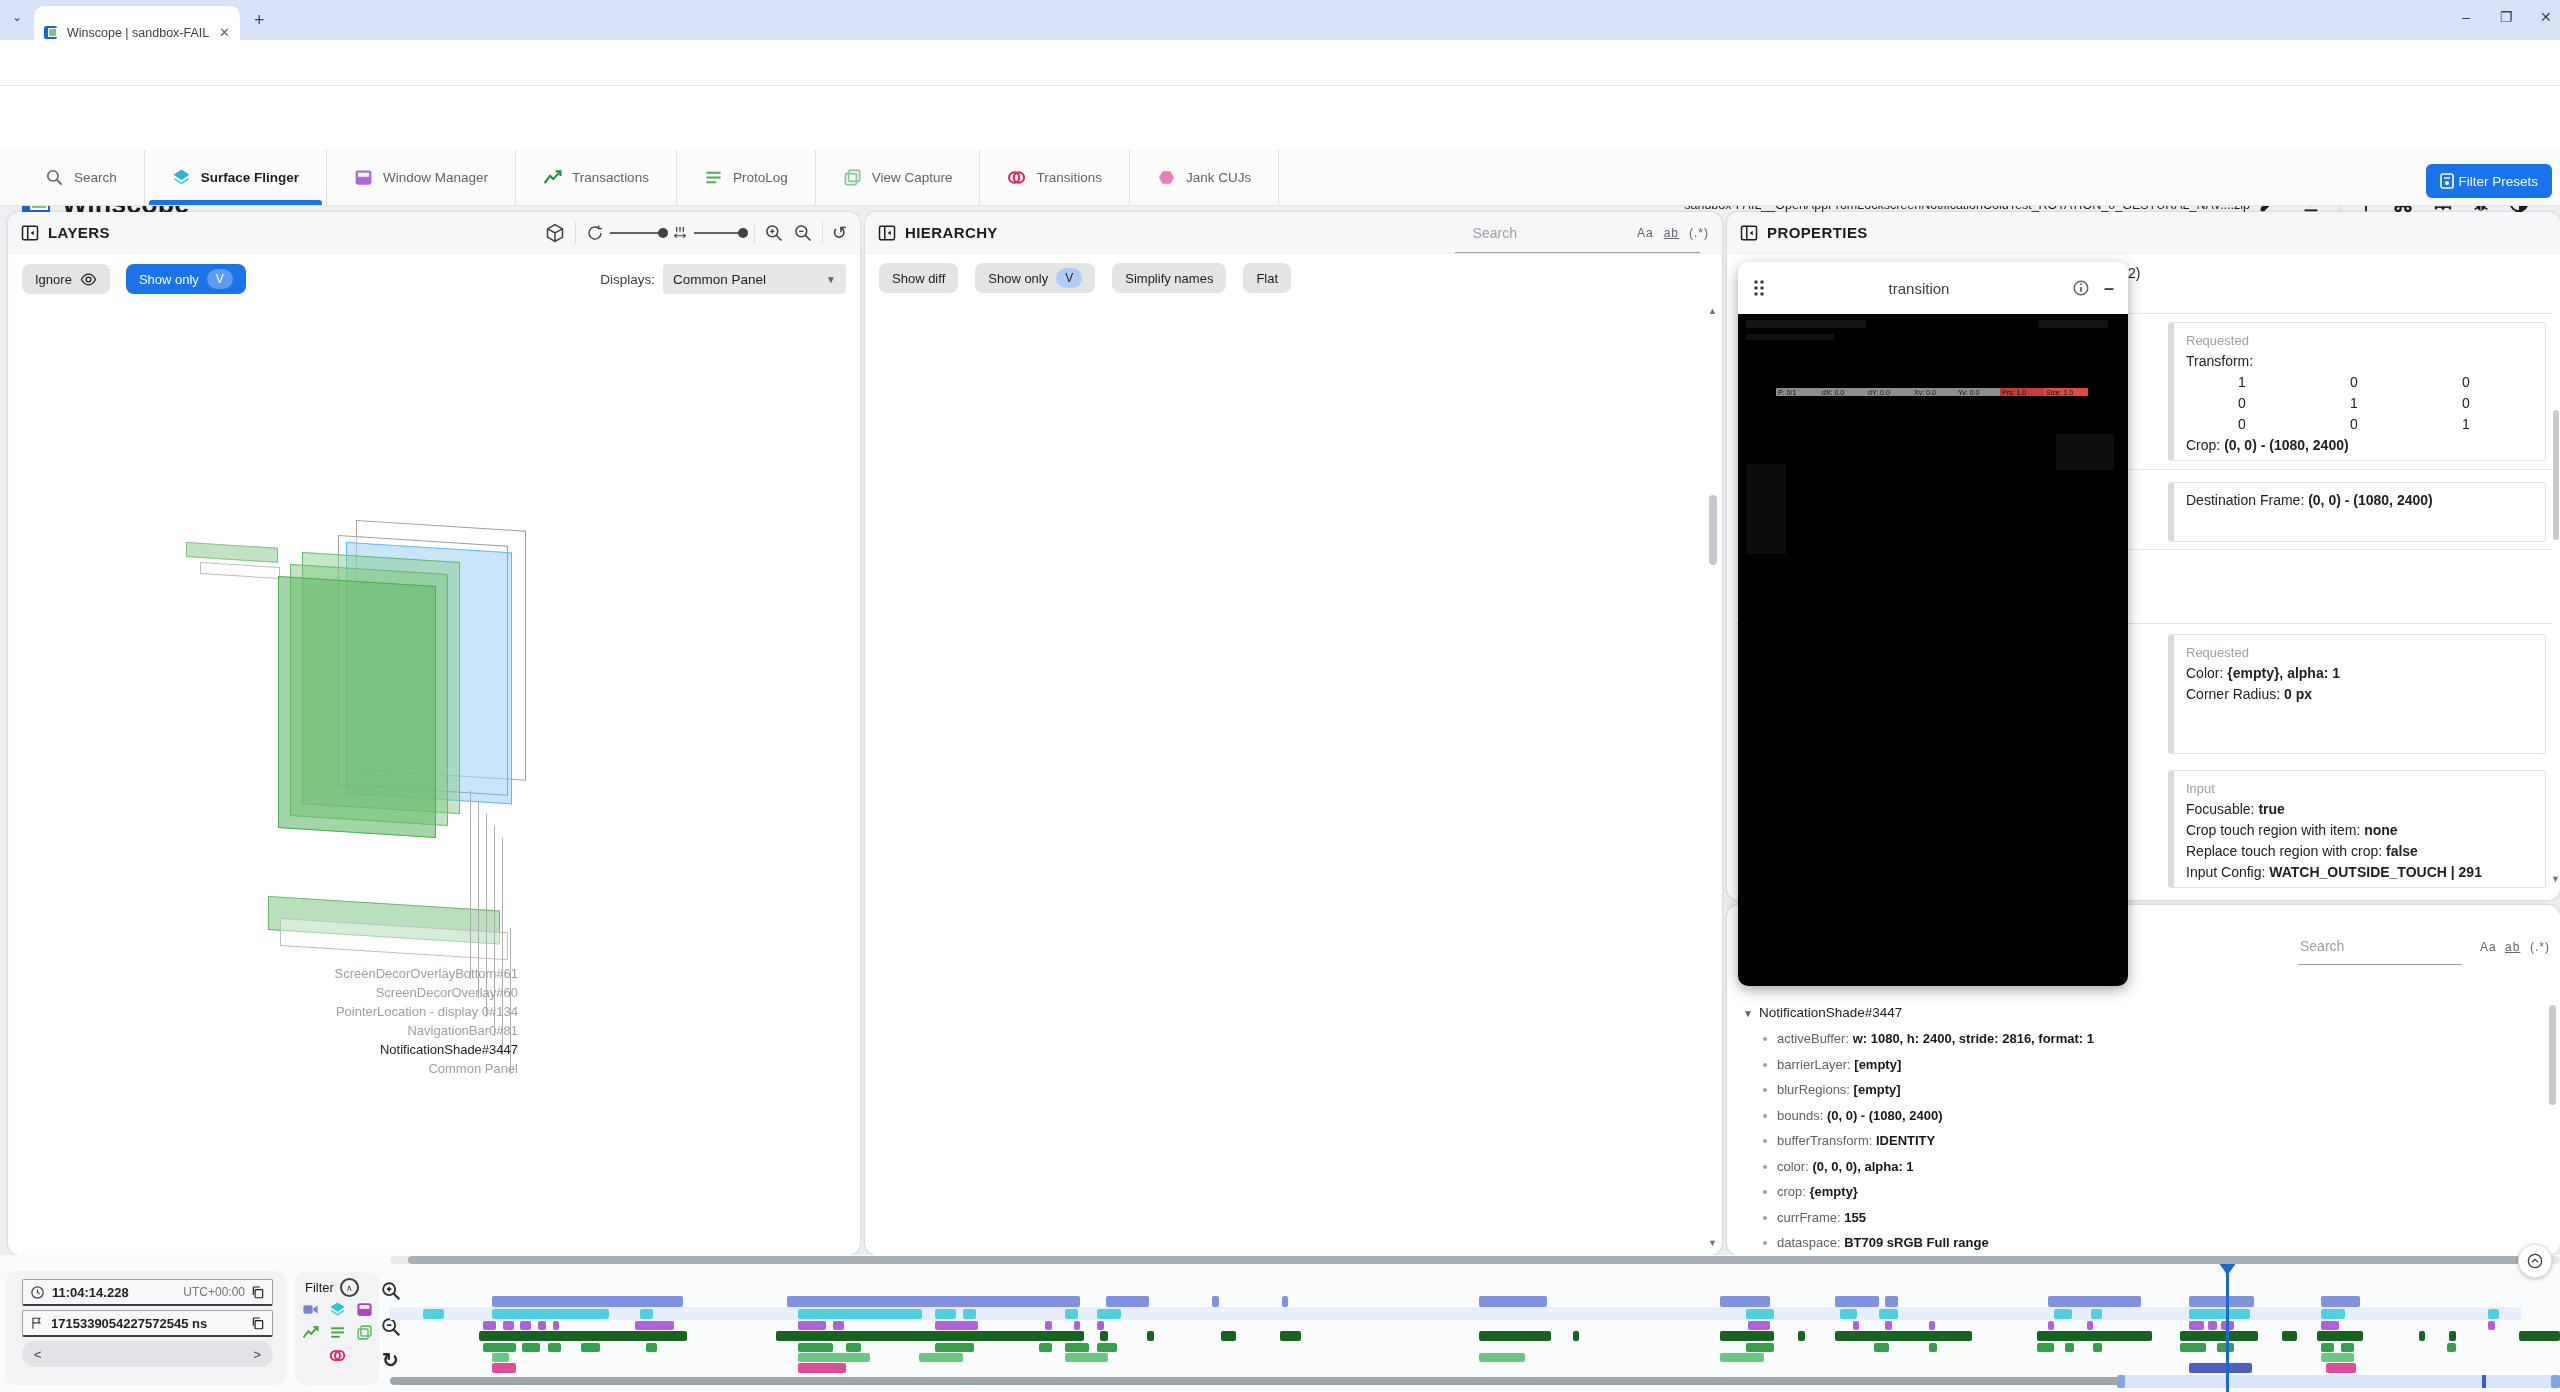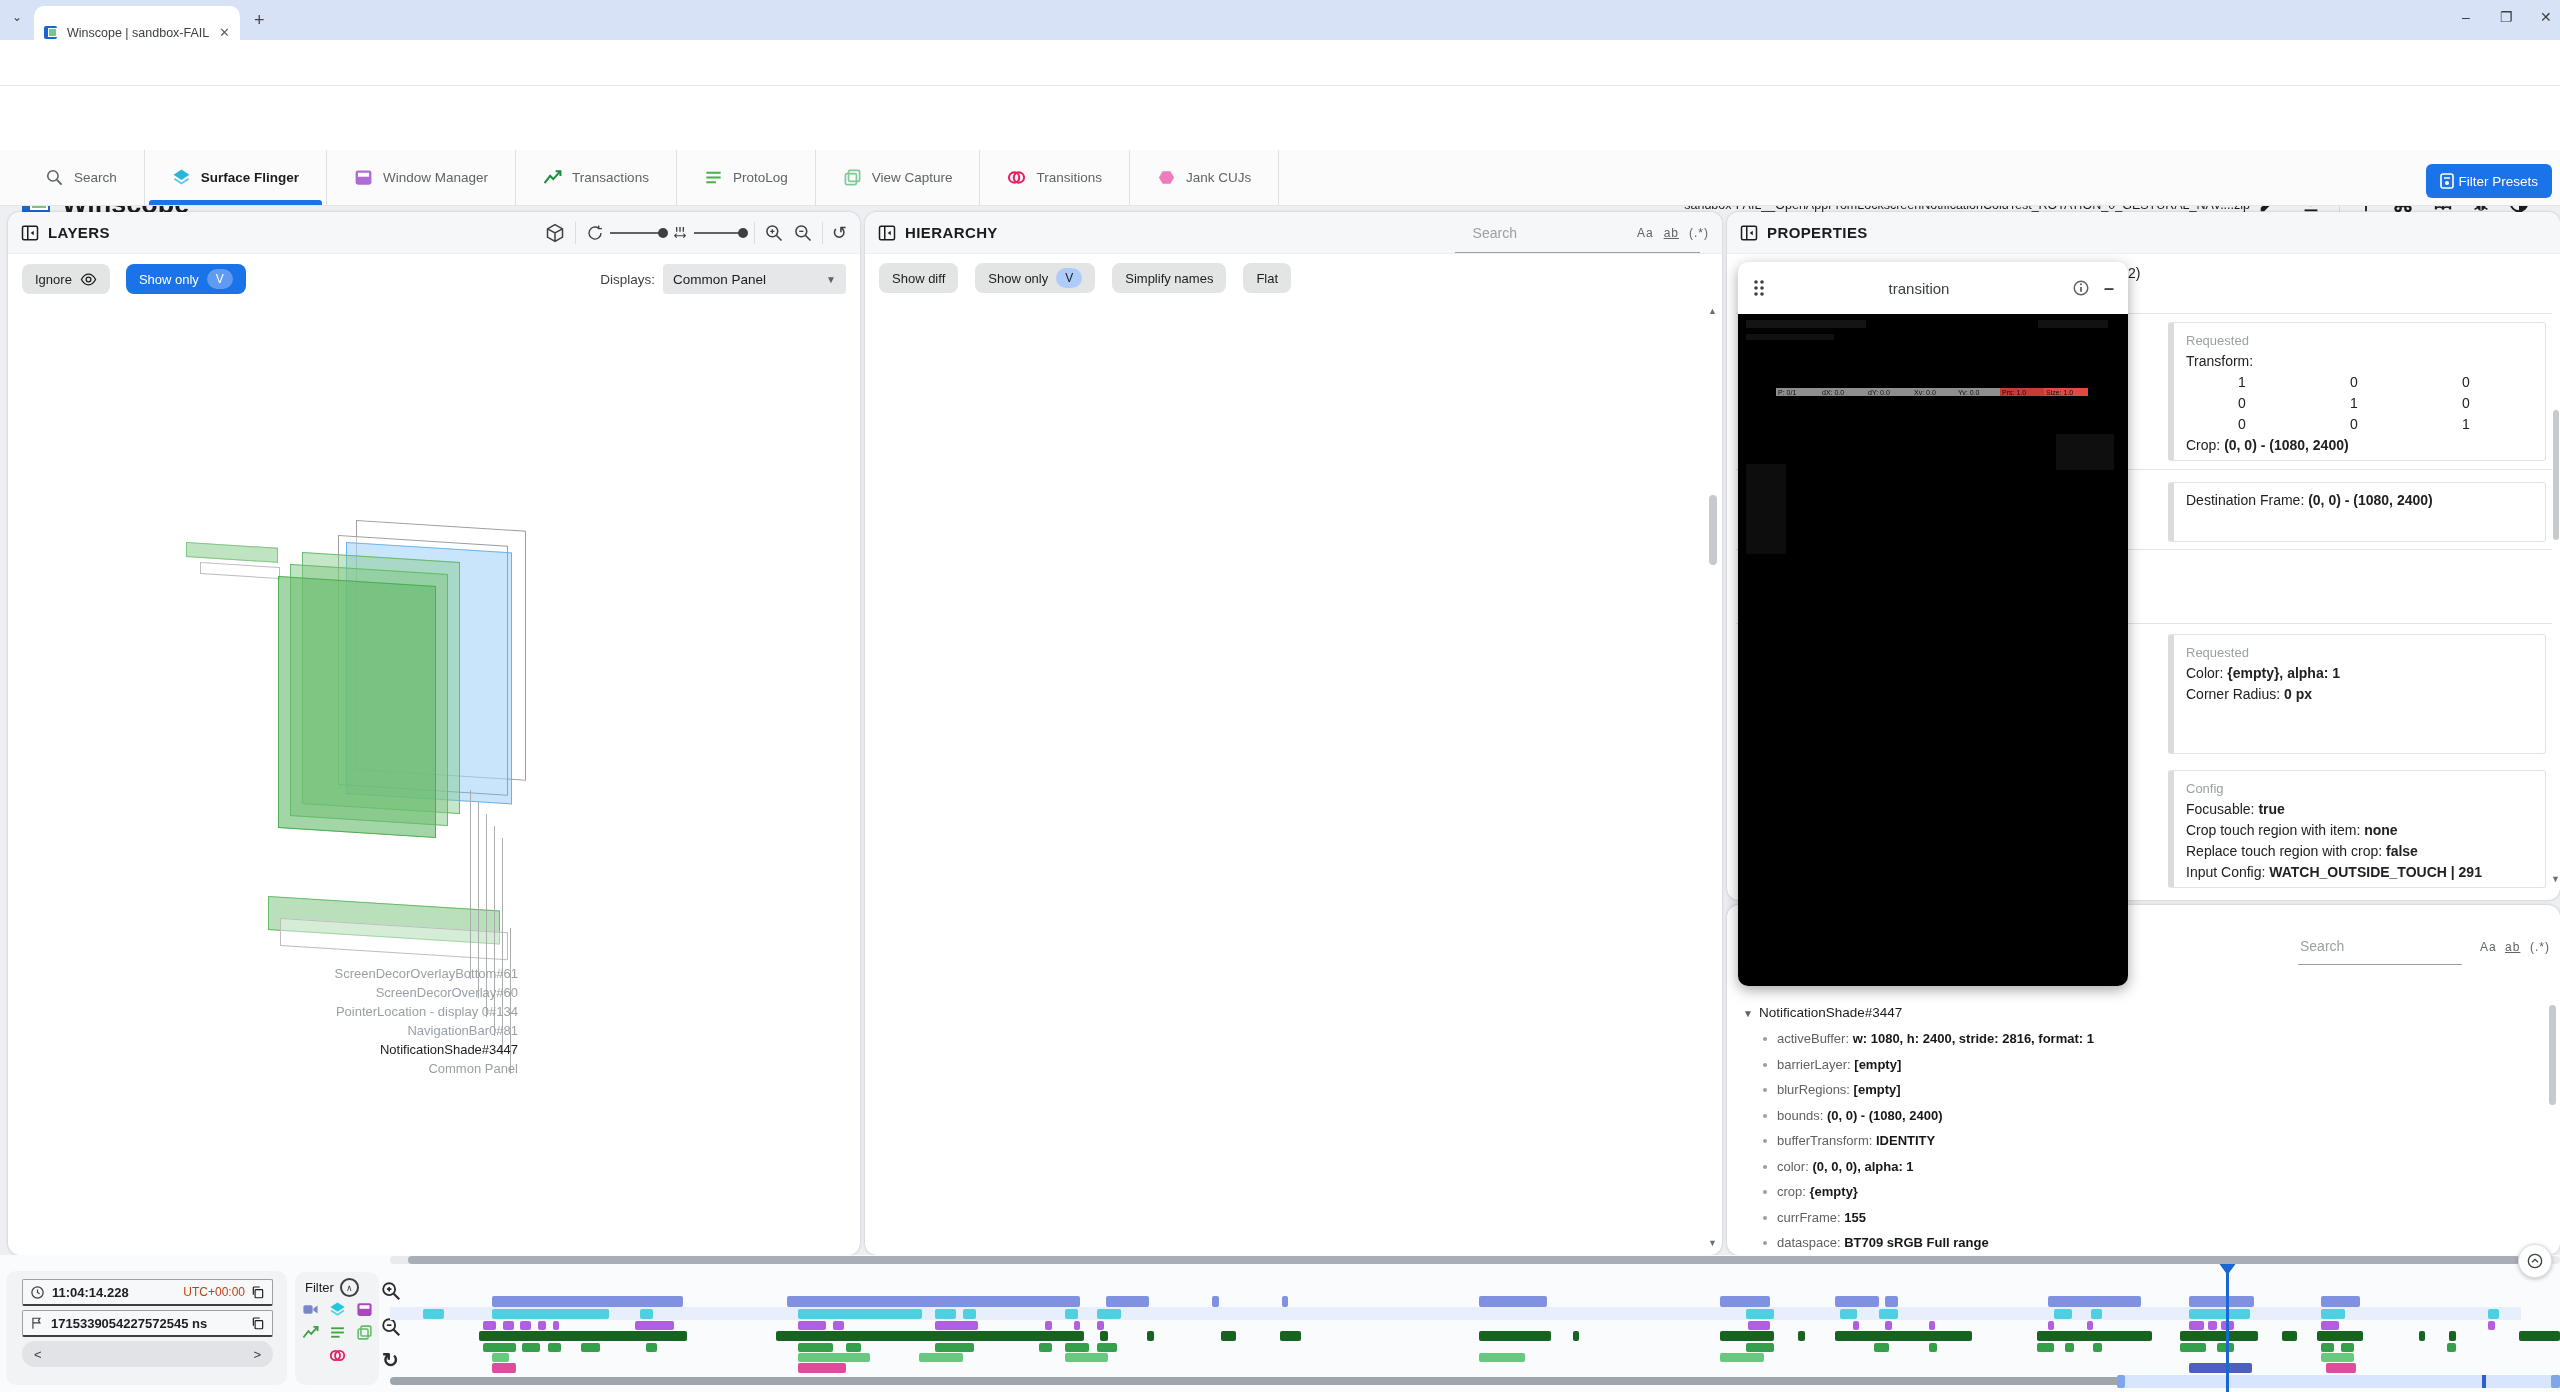--- a/index.html
+++ b/index.html
@@ -85,21 +85,21 @@
   .propval{font-weight:bold;color:#17181A}
   .prow{position:relative;height:25.5px;line-height:25.5px;font-size:13px;padding-left:40px;white-space:nowrap}
   .prow::before{content:"";position:absolute;left:26px;top:11px;width:4px;height:4px;border-radius:50%;background:#9E9E9E}
   #fab{position:absolute;left:2518px;top:1244px;width:34px;height:34px;border-radius:50%;background:#fff;border:1px solid #DFE1E5;box-shadow:0 1px 4px rgba(0,0,0,.25);display:flex;align-items:center;justify-content:center;z-index:7}
   
   #tlgray-track{position:absolute;left:390px;top:1256px;width:2170px;height:8px;background:#E8EAED;border-radius:4px}
   #tlgray-thumb{position:absolute;left:408px;top:1256px;width:2112px;height:8px;background:#A9AEB4;border-radius:4px}
   .tlcard{position:absolute;background:#F1F3F4;border-radius:10px}
   .tbox{position:absolute;left:16px;width:251px;height:27px;background:#F7F8F9;border:1px solid #9AA0A6;border-bottom:2px solid #3C4043;border-radius:2px;display:flex;align-items:center;padding:0 7px;font-size:13px}
   .tbox .tval{font-weight:bold;margin-left:7px;flex:1}
-  .tbox .tz{font-size:12px;color:#c2410c;margin-right:6px}
+  .tbox .tz{font-size:12px;color:#737373;margin-right:6px}
   #tlnav{position:absolute;left:16px;top:70px;width:251px;height:26px;background:#E1E3E6;border-radius:13px;display:flex;align-items:center;justify-content:space-between;padding:0 12px;font-size:13px;color:#3C4043}
   #tlcanvas{position:absolute;left:390px;top:1255px;width:2170px;height:137px}
   .bar{position:absolute;border-radius:2px}
   #cursor-line{position:absolute;top:11px;width:3px;height:126px;background:#1967D2;z-index:3}
   #cursor-tri{position:absolute;top:9px;width:0;height:0;border:8px solid transparent;border-top:11px solid #1967D2;border-bottom:none;z-index:3;transform:translateX(-6.5px)}
   .circbtn{width:19px;height:19px;border-radius:50%;border:2px solid #3C4043;display:flex;align-items:center;justify-content:center;font-size:9px;color:#3C4043;background:transparent}
 </style>
 </head>
 <body>
 
@@ -842,21 +842,21 @@
   </div>
   <div class="pcard" style="top:482px;height:60px" id="pc2">
       <div><span>Destination Frame: </span><b>(0, 0) - (1080, 2400)</b></div>
     </div>
   <div class="pcard" style="top:634px;height:120px" id="pc3">
       <div class="plabel">Requested</div>
       <div><span>Color: </span><b>{empty}, alpha: 1</b></div>
       <div><span>Corner Radius: </span><b>0 px</b></div>
     </div>
   <div class="pcard" style="top:770px;height:118px" id="pc4">
-      <div class="plabel">Config</div>
+      <div class="plabel">Input</div>
       <div><span>Focusable: </span><b>true</b></div>
       <div><span>Crop touch region with item: </span><b>none</b></div>
       <div><span>Replace touch region with crop: </span><b>false</b></div>
       <div><span>Input Config: </span><b>WATCH_OUTSIDE_TOUCH | 291</b></div>
     </div>
 
   <div id="transwin">
     <div id="transhead">
       <span>
           <svg width="14" height="20" viewBox="0 0 14 20">

